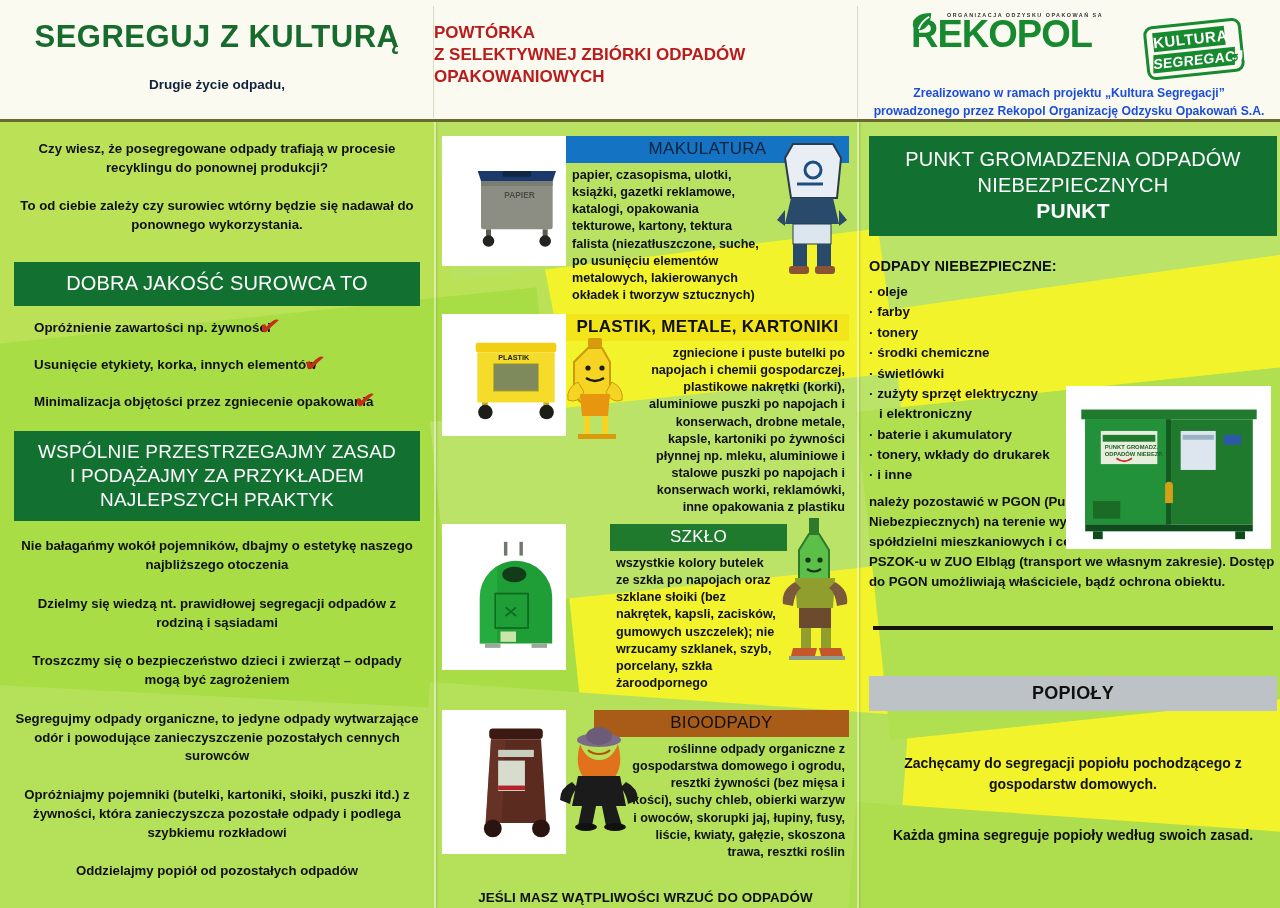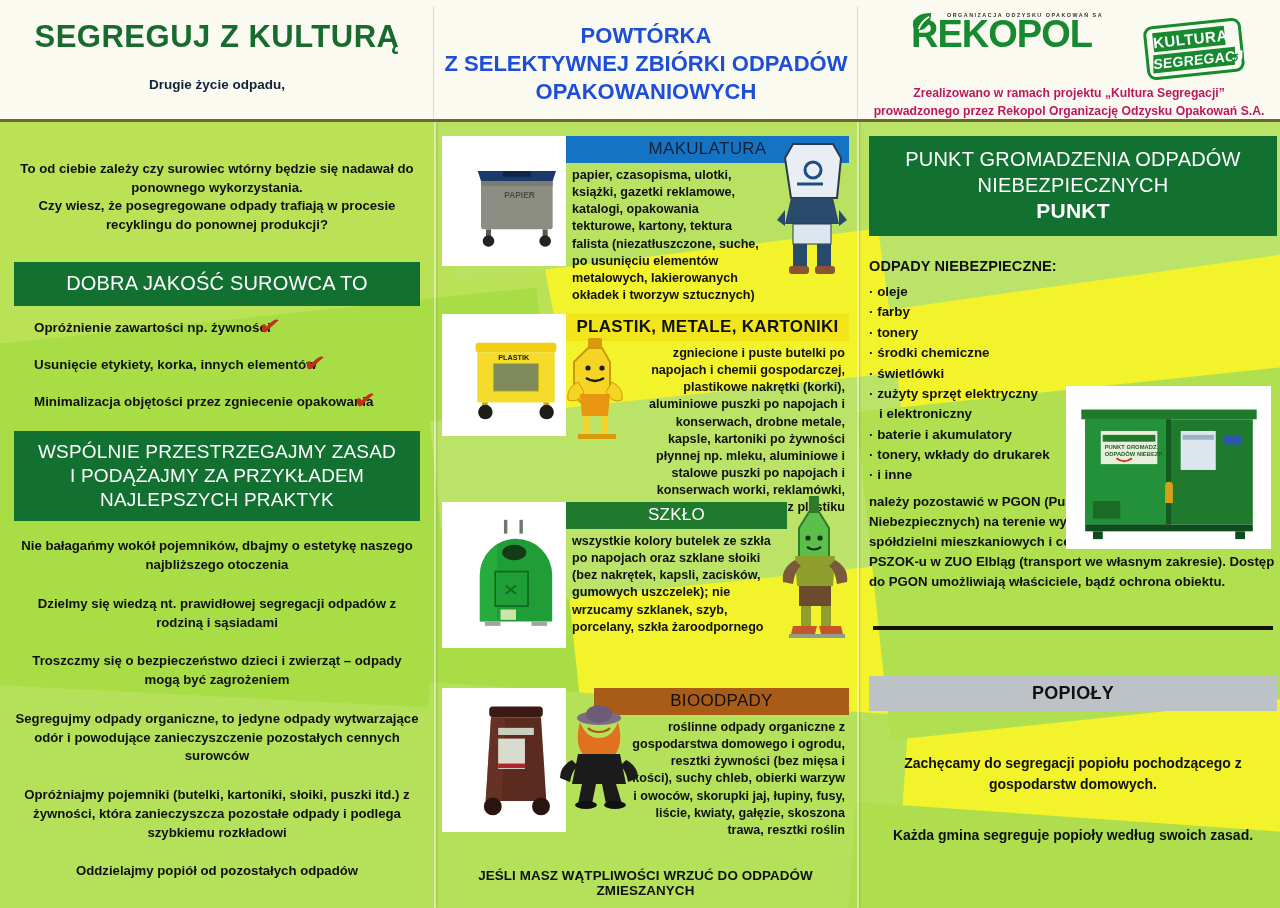--- a/index.html
+++ b/index.html
@@ -40,22 +40,22 @@
     font-weight: bold;
     letter-spacing: .5px;
     margin-top: 19px;
   }
   .subtitle {
     text-align: center; color: #10213a;
     font-size: 13.5px; font-weight: bold; line-height: 1.45;
     margin-top: 20px;
   }
   .title-center {
-    text-align: center; color: #1d4ed8;
-    font-size: 22px; font-weight: bold; line-height: 1.28;
+    color: #b91c1c;
+    font-size: 17px; font-weight: bold; line-height: 1.28;
     margin-top: 22px;
   }
 
   
   .rekopol-wrap {
     display: flex; align-items: flex-start; justify-content: center;
     gap: 8px; margin-top: 12px; padding-left: 14px;
   }
   .rekopol-logo { position: relative; width: 212px; }
   .rekopol-tag {
@@ -87,21 +87,21 @@
     position: absolute; left: 4px; top: 26px; right: 6px;
     background: #17892f; color: #fff; font-weight: bold;
     font-size: 14px; text-align: center; letter-spacing: .3px;
     padding: 1px 0; transform: skewX(-6deg);
   }
   .ks-swirl {
     position: absolute; right: 2px; bottom: 4px;
     font-size: 11px; color: #17892f; font-weight: bold;
   }
   .hdr-note {
-    text-align: center; color: #be185d;
+    text-align: center; color: #1d4ed8;
     font-size: 12.2px; font-weight: bold; line-height: 1.45;
     margin-top: 9px; padding: 0 8px;
   }
 
   
   #body {
     position: absolute; left: 0; top: 122px; width: 1280px; height: 786px;
     overflow: hidden;
     background:
       linear-gradient(104deg, rgba(255,255,255,0) 0 100%),
@@ -295,22 +295,22 @@
     <div class="band b4"></div>
     <div class="band b5"></div>
     <div class="band b6"></div>
     <div class="band b7"></div>
     <div class="band b8"></div>
     <div class="band b9"></div>
 
     <div class="col col-left">
       <div class="col-inner" style="padding:18px 14px 0 14px;">
 
+        <div class="para">Czy wiesz, że posegregowane odpady trafiają w procesie recyklingu do ponownej produkcji?</div>
         <div class="para" style="margin-top:20px;">To od ciebie zależy czy surowiec wtórny będzie się nadawał do ponownego wykorzystania.</div>
-        <div class="para">Czy wiesz, że posegregowane odpady trafiają w procesie recyklingu do ponownej produkcji?</div>
 
         <div class="greenbar" style="margin-top:27px;">DOBRA JAKOŚĆ SUROWCA TO</div>
 
         <div class="check-list">
           <div class="check-row">
             <span class="check-mark cm1">✔</span>
             <span>Opróżnienie zawartości np. żywności</span>
           </div>
           <div class="check-row">
             <span class="check-mark cm2">✔</span>
@@ -406,21 +406,21 @@
               <path d="M20 46q-12 6-10 18 10 4 16-8z" fill="#f6d424" stroke="#c99a0c"></path>
               <path d="M54 46q12 6 10 18-10 4-16-8z" fill="#f6d424" stroke="#c99a0c"></path>
               <path d="M22 58h30l-2 22H24z" fill="#e8960f"></path>
               <rect x="26" y="80" width="6" height="20" fill="#f6d424"></rect>
               <rect x="44" y="80" width="6" height="20" fill="#f6d424"></rect>
               <rect x="20" y="98" width="38" height="5" fill="#d89b0e"></rect>
             </svg>
           </div>
         </div>
 
-        <div class="card" style="height:162px;margin-top:8px;">
+        <div class="card" style="height:162px;margin-top:30px;gap:44px;">
           <div class="photo" style="width:124px;height:146px;">
             <svg width="112" height="134" viewBox="0 0 116 140">
               <rect x="44" y="6" width="4" height="16" fill="#6d7a6a"></rect>
               <rect x="62" y="6" width="4" height="16" fill="#6d7a6a"></rect>
               <path d="M16 124V70a42 42 0 0 1 84 0v54z" fill="#1f9e37"></path>
               <path d="M16 124V70a42 42 0 0 1 20-35v89z" fill="#2bb845" opacity=".5"></path>
               <ellipse cx="56" cy="44" rx="14" ry="9" fill="#123b18"></ellipse>
               <rect x="34" y="66" width="38" height="40" fill="none" stroke="#0f6a20" stroke-width="2"></rect>
               <path d="M46 82l12 10M58 82l-12 10" stroke="#0f6a20" stroke-width="2"></path>
               <rect x="40" y="110" width="18" height="12" fill="#c9e6a8"></rect>

